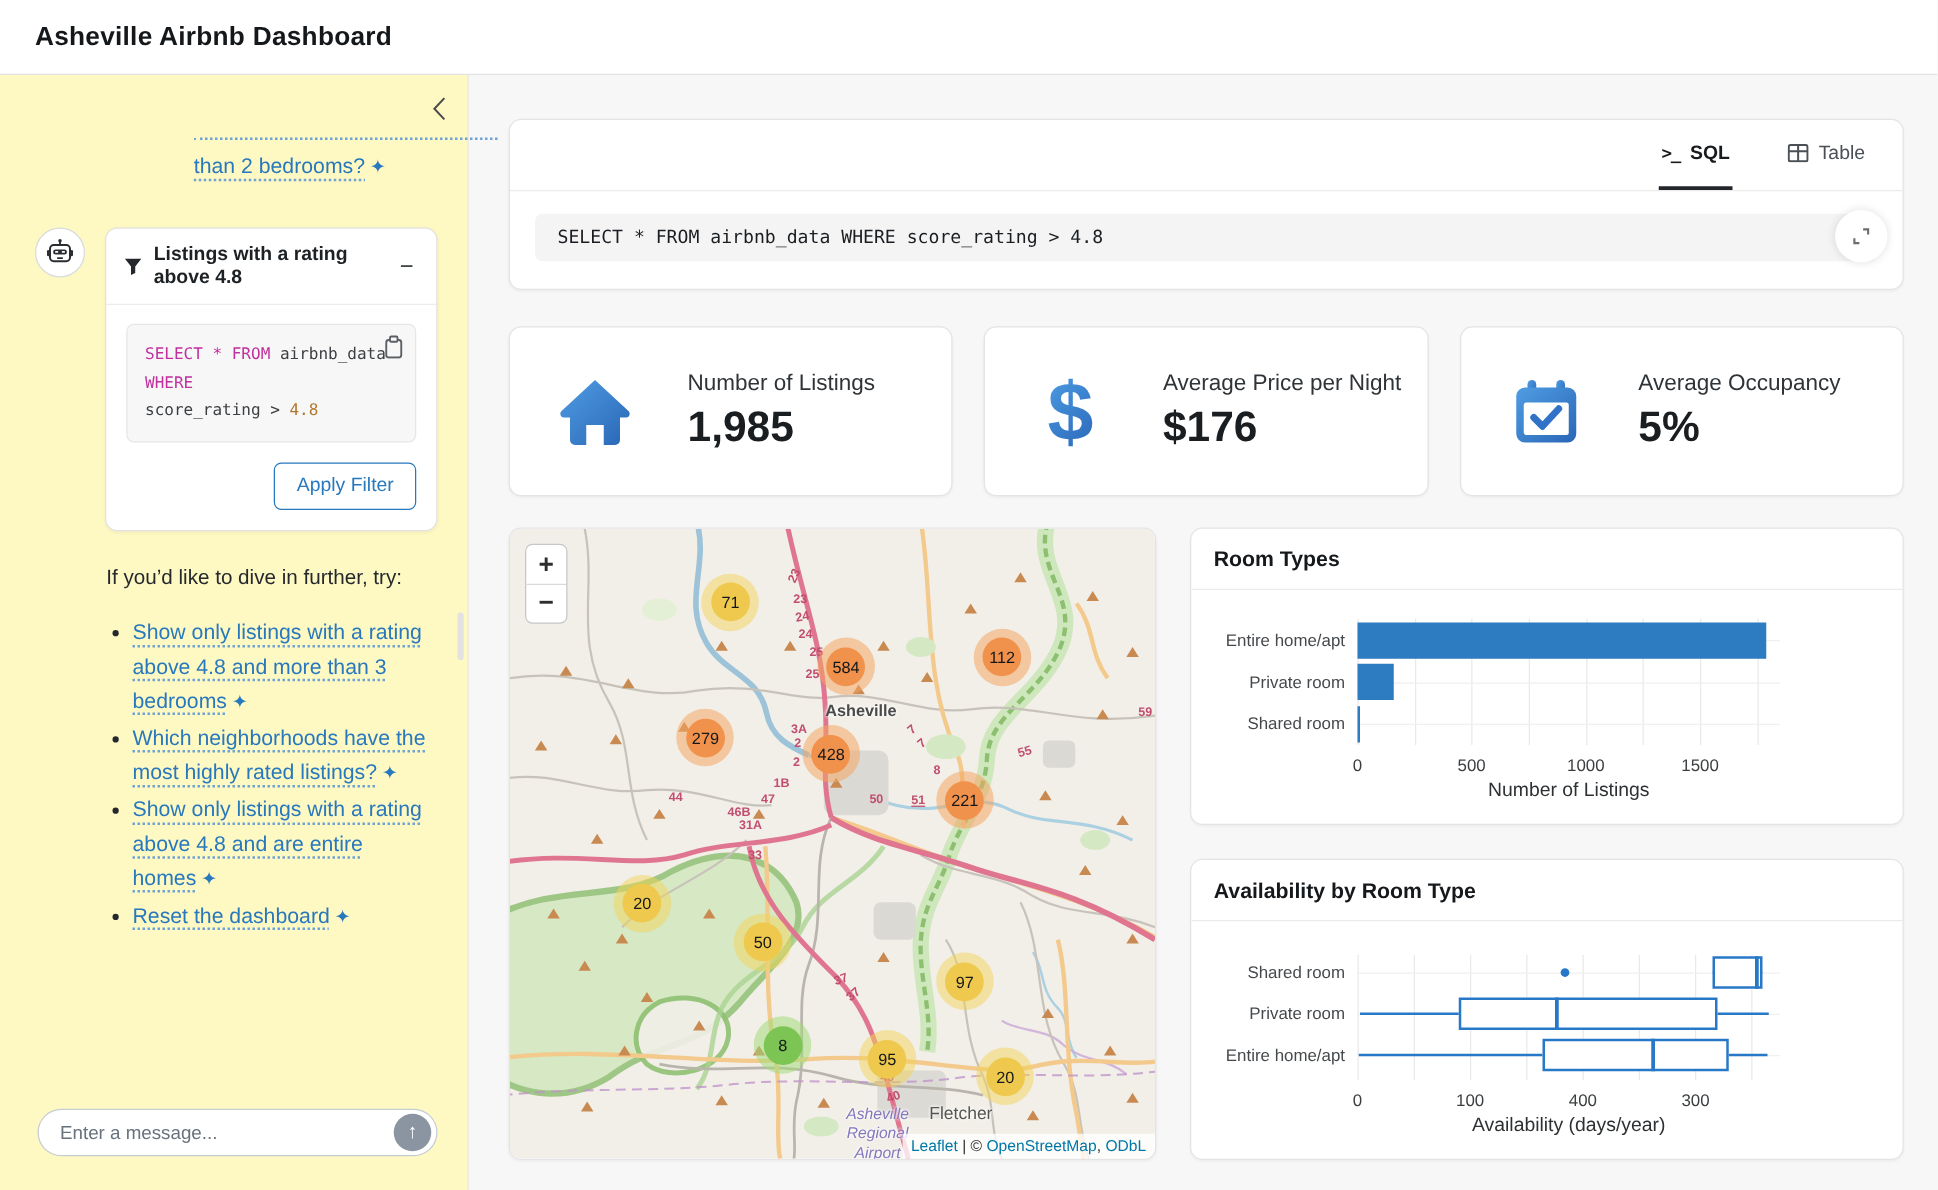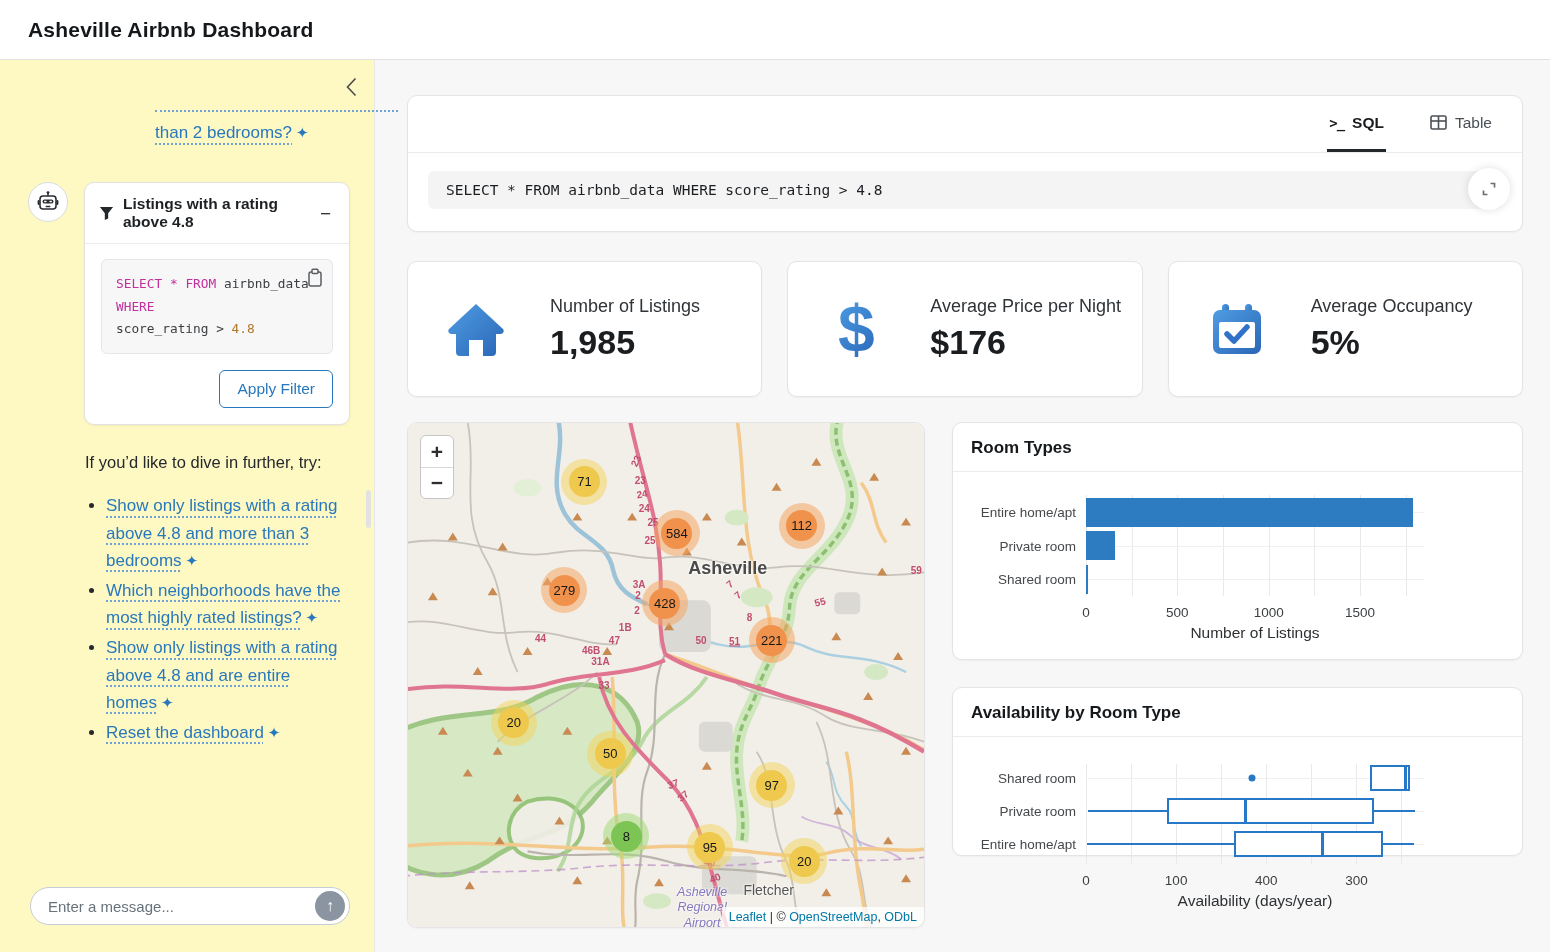--- a/index.html
+++ b/index.html
@@ -77,30 +77,30 @@
   .map-svg { position: absolute; inset: 0; }
   .zoom-ctl { position: absolute; top: 12px; left: 12px; width: 34px; background: #fff; border: 1.5px solid #c6c6c6; border-radius: 6px; overflow: hidden; z-index: 30; }
   .zoom-btn { height: 31px; display: flex; align-items: center; justify-content: center; font-size: 21px; font-weight: 600; color: #2e2e2e; cursor: pointer; }
   .zoom-btn + .zoom-btn { border-top: 1px solid #d9d9d9; }
   .cluster { position: absolute; transform: translate(-50%,-50%); width: 46px; height: 46px; border-radius: 50%; display: flex; align-items: center; justify-content: center; z-index: 20; cursor: pointer; }
   .cluster-inner { width: 31px; height: 31px; border-radius: 50%; display: flex; align-items: center; justify-content: center; font-size: 13px; font-weight: 500; color: #15181a; }
   .cluster.yellow { background: rgba(241,211,87,.5); } .cluster.yellow .cluster-inner { background: #eec94e; }
   .cluster.orange { background: rgba(244,166,98,.55); } .cluster.orange .cluster-inner { background: #f0914c; }
   .cluster.green  { background: rgba(162,219,120,.55); } .cluster.green .cluster-inner { background: #7cc554; }
   .place-label { position: absolute; transform: translate(-50%,-50%); z-index: 10; white-space: nowrap; text-shadow: 0 0 3px #fff, 0 0 3px #fff; }
-  .place-city { font-size: 18px; font-weight: 600; color: #4a4a4a; margin-left: 39px; }
+  .place-city { font-size: 13px; font-weight: 600; color: #4a4a4a; }
   .place-town { font-size: 14px; color: #555; }
   .place-airport { font-size: 12.5px; font-style: italic; color: #8577bd; white-space: normal; width: 74px; text-align: center; line-height: 1.25; }
   .road-label { position: absolute; transform: translate(-50%,-50%); font-size: 10px; font-weight: 600; color: #c14e6e; z-index: 8; }
   .map-attrib { position: absolute; right: 0; bottom: 0; background: rgba(255,255,255,.78); font-size: 12.5px; padding: 3px 7px; z-index: 30; color: #333; }
   .map-attrib a { color: #0078a8; text-decoration: none; cursor: pointer; }
 
   .charts-col { flex: 1; display: flex; flex-direction: column; }
   .chart-card { height: 238px; position: relative; }
-  .chart-card.second { height: 169px; margin-top: 27px; }
+  .chart-card.second { height: 241px; margin-top: 27px; }
   .chart-title { font-size: 17px; font-weight: 700; color: #16191c; padding: 15px 18px 13px; border-bottom: 1px solid #ececec; }
   .plot-wrap { position: absolute; inset: 0; }
   .gridline-v { position: absolute; width: 1px; background: #e9e9e9; }
   .gridline-h { position: absolute; height: 1px; background: #f0f0f0; }
   .cat-label { position: absolute; font-size: 13.5px; color: #46494c; text-align: right; transform: translateY(-50%); }
   .tick-label { position: absolute; font-size: 13.5px; color: #3c3f41; transform: translateX(-50%); }
   .axis-title { position: absolute; font-size: 15.5px; color: #2e3133; transform: translateX(-50%); }
   .bar { position: absolute; background: #2d7cc1; }
   .box-whisker { position: absolute; height: 2px; background: #2878c8; }
   .box-rect { position: absolute; background: #fff; border: 2px solid #2878c8; }

